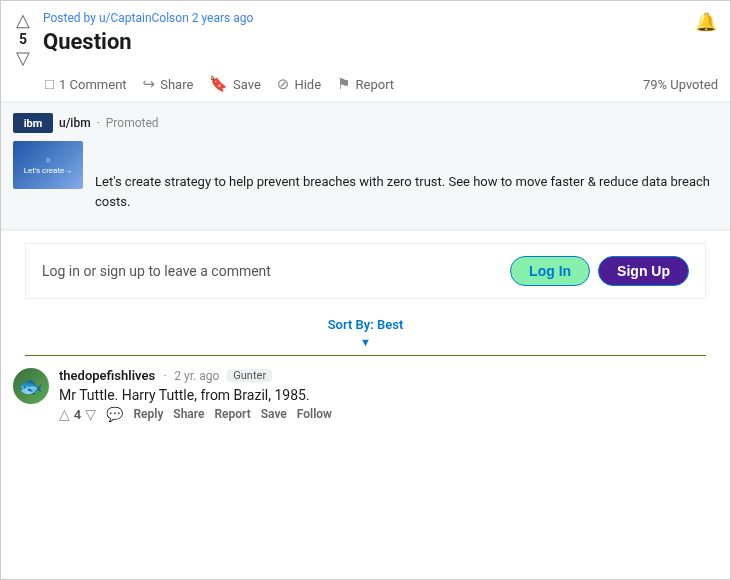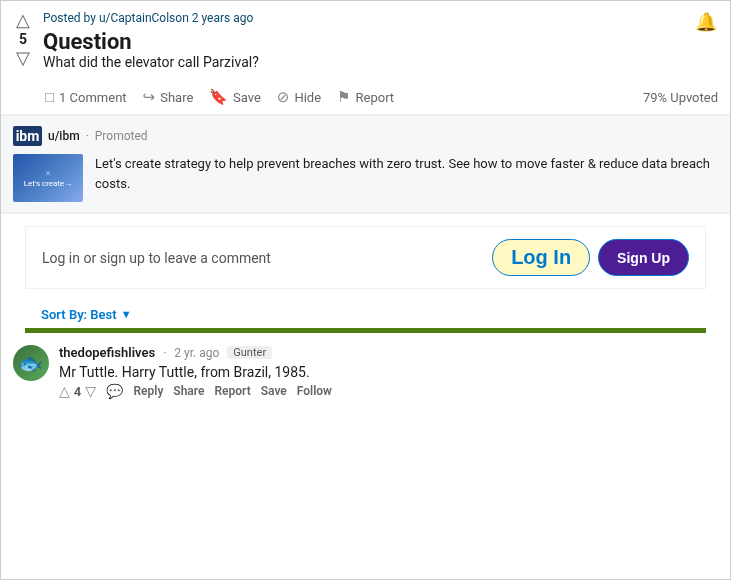--- a/index.html
+++ b/index.html
@@ -37,28 +37,28 @@
     .vote-count {
       font-size: 14px;
       font-weight: bold;
       color: #1c1c1c;
     }
     .post-content {
       flex: 1;
     }
     .post-meta {
       font-size: 12px;
-      color: #0c4a6e;
+      color: #3b82f6;
       margin-bottom: 4px;
     }
     .post-title {
       font-size: 22px;
       font-weight: bold;
       color: #1c1c1c;
-      margin-bottom: 0;
+      margin-bottom: 12px;
     }
     .post-body {
       font-size: 14px;
       color: #1c1c1c;
       margin-bottom: 10px;
     }
     .notification-icon {
       margin-left: auto;
       font-size: 18px;
       color: #666;
@@ -99,28 +99,28 @@
       border-bottom: 2px solid #edeff1;
       padding: 10px 12px;
     }
     .ad-header {
       display: flex;
       align-items: center;
       gap: 6px;
       margin-bottom: 8px;
     }
     .ad-avatar {
-      width: 29px;
+      width: 40px;
       height: 20px;
       background: #1c3b6b;
       border-radius: 2px;
       display: flex;
       align-items: center;
       justify-content: center;
-      font-size: 14px;
+      font-size: 11px;
       color: white;
       font-weight: bold;
     }
     .ad-username {
       font-size: 12px;
       color: #1c1c1c;
       font-weight: 500;
     }
     .ad-promoted {
       font-size: 12px;
@@ -152,20 +152,21 @@
       justify-content: center;
     }
     .ad-thumbnail-text {
       font-size: 8px;
       color: white;
       text-align: center;
       padding: 2px;
     }
     .ad-text-content {
       flex: 1;
+      margin-top: 31px;
     }
     .ad-description {
       font-size: 13px;
       color: #1c1c1c;
       line-height: 1.5;
       margin-bottom: 8px;
     }
     .ad-link-bar {
       background: #fff;
       border: 1px solid #edeff1;
@@ -203,25 +204,25 @@
     }
     .login-prompt-text {
       font-size: 14px;
       color: #555;
     }
     .login-buttons {
       display: flex;
       gap: 8px;
     }
     .btn-log-in {
-      background: #fef9c3;
+      background: #86efac;
       border: 1px solid #0079d3;
       border-radius: 20px;
       color: #0079d3;
-      font-size: 20px;
+      font-size: 14px;
       font-weight: 600;
       padding: 6px 18px;
       cursor: pointer;
     }
     .btn-sign-up {
       background: #4c1d95;
       border: 1px solid #0079d3;
       border-radius: 20px;
       color: #fff;
       font-size: 14px;
@@ -229,22 +230,23 @@
       padding: 6px 18px;
       cursor: pointer;
     }
 
     
     .sort-bar {
       padding: 6px 16px;
       display: flex;
       align-items: center;
       gap: 4px;
-      border-bottom: 5px solid #4d7c0f;
+      border-bottom: 1px solid #4d7c0f;
       margin: 0 12px;
+      flex-direction: column;
     }
     .sort-label {
       font-size: 13px;
       color: #0079d3;
       font-weight: 600;
       cursor: pointer;
     }
     .sort-arrow {
       font-size: 11px;
       color: #0079d3;
@@ -343,21 +345,20 @@
 
 <div class="post-header">
   <div class="vote-section">
     <span class="vote-arrow">△</span>
     <span class="vote-count">5</span>
     <span class="vote-arrow">▽</span>
   </div>
   <div class="post-content">
     <div class="post-meta">Posted by u/CaptainColson  2 years ago</div>
     <div class="post-title">Question</div>
-    <div class="post-body">What did the elevator call Parzival?</div>
   </div>
   <div class="notification-icon">🔔</div>
 </div>
 
 <div class="action-bar">
   <div class="action-item">
     <span class="action-icon">□</span>
     <span>1 Comment</span>
   </div>
   <div class="action-item">

